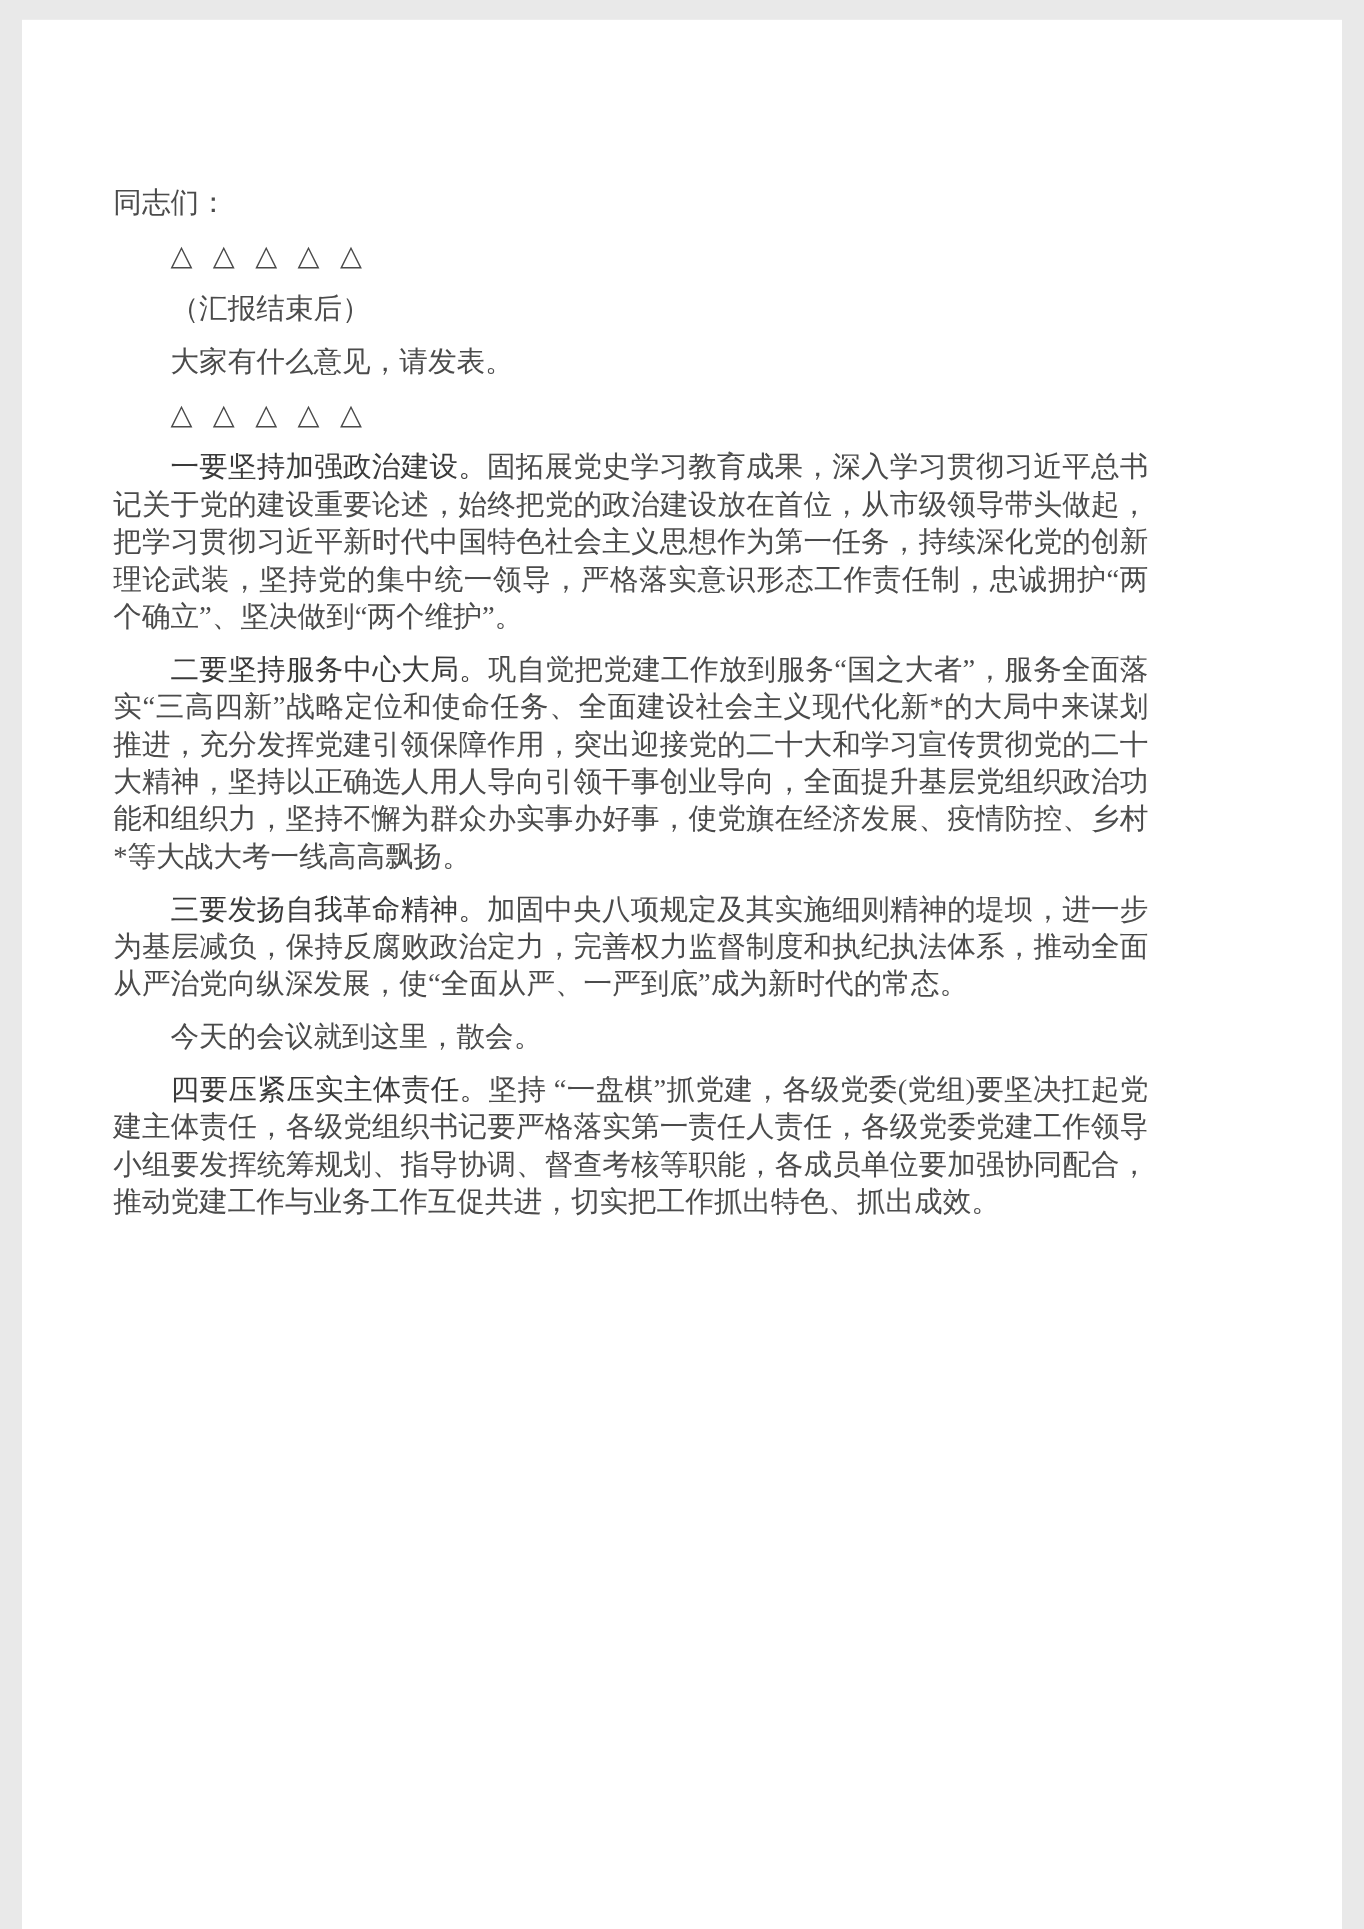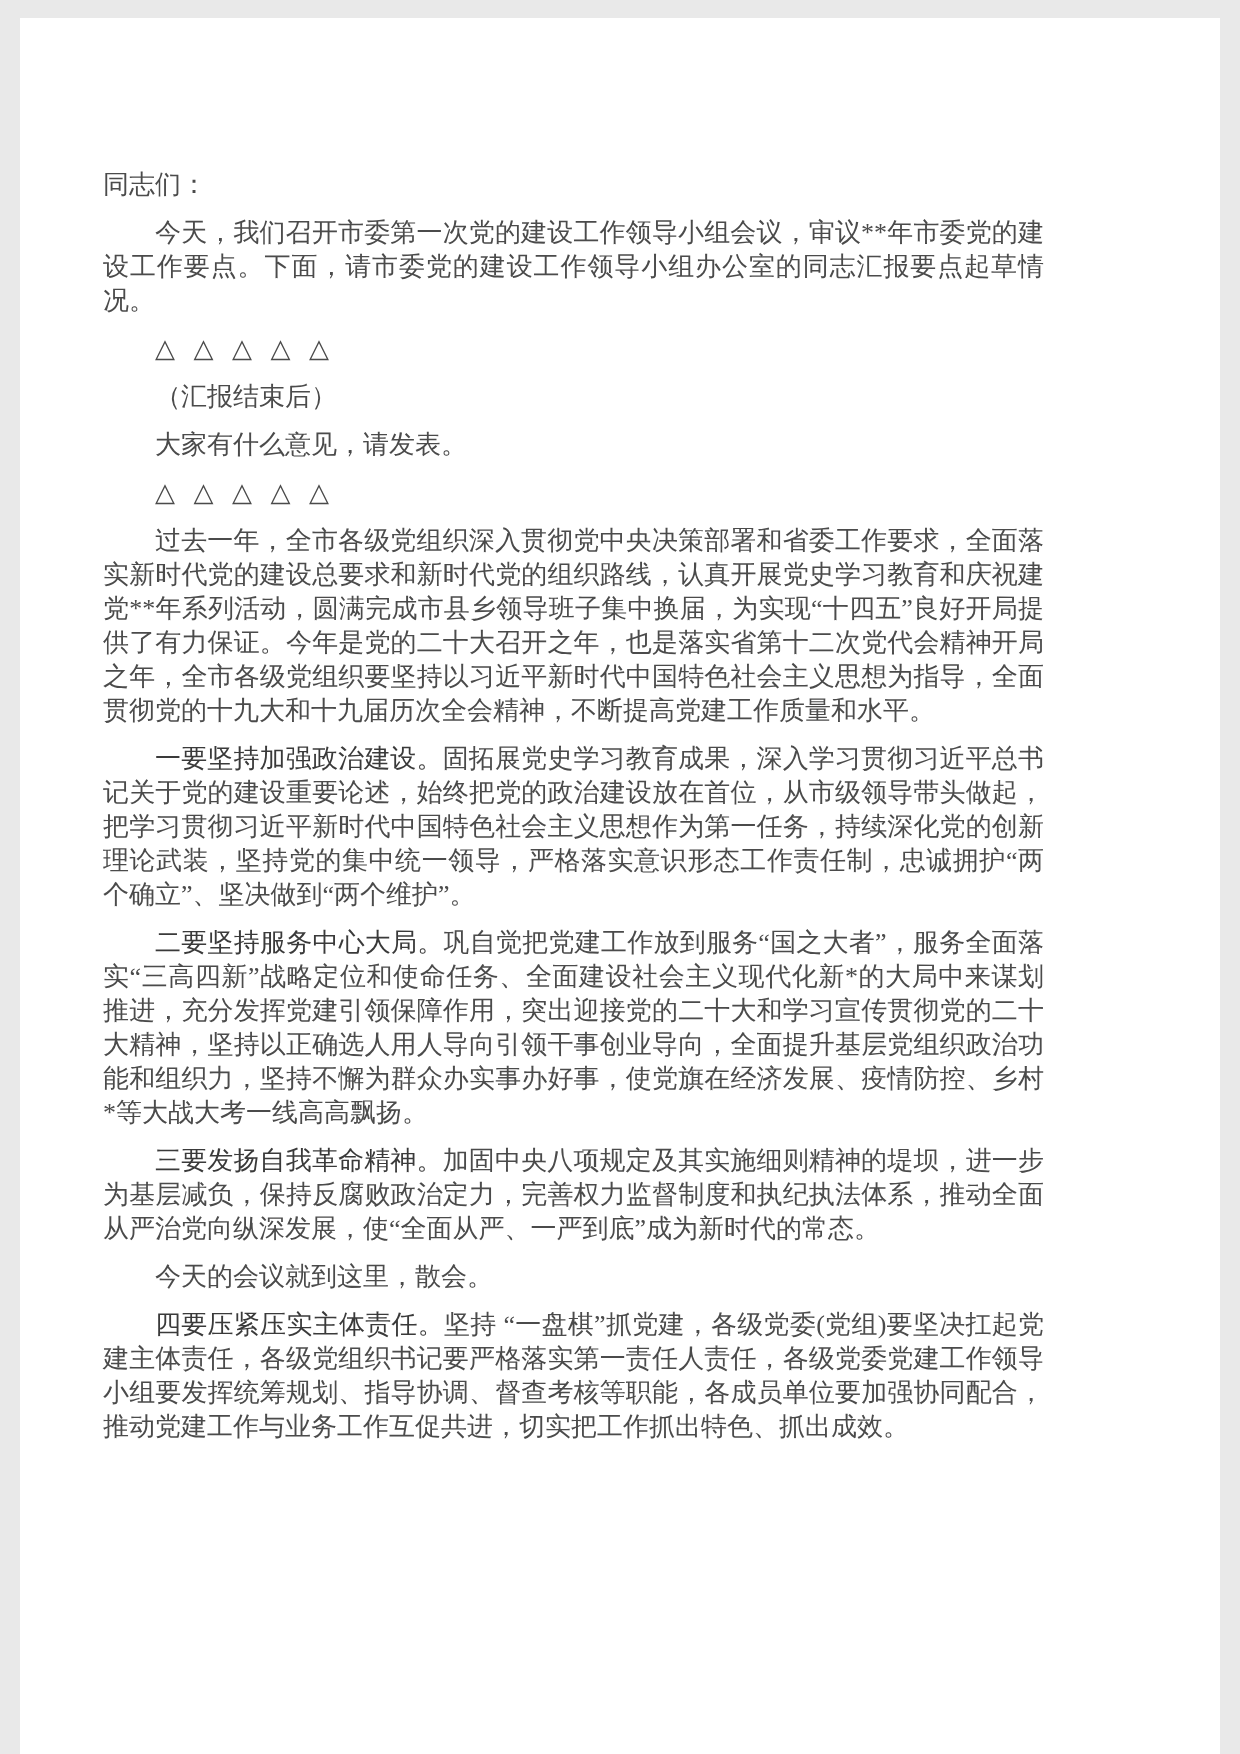--- a/index.html
+++ b/index.html
@@ -39,25 +39,23 @@
     color:var(--bold-color);
     font-weight:normal;
   }
 </style>
 </head>
 <body>
 
 <div class="page">
   <p class="salutation">同志们：</p>
   <div id="paragraphs">
-      <p>今天，我们召开市委第一次党的建设工作领导小组会议，审议**年市委党的建设工作要点。下面，请市委党的建设工作领导小组办公室的同志汇报要点起草情况。</p>
       <p class="symbols">△ △ △ △ △</p>
       <p>（汇报结束后）</p>
       <p>大家有什么意见，请发表。</p>
       <p class="symbols">△ △ △ △ △</p>
-      <p>过去一年，全市各级党组织深入贯彻党中央决策部署和省委工作要求，全面落实新时代党的建设总要求和新时代党的组织路线，认真开展党史学习教育和庆祝建党**年系列活动，圆满完成市县乡领导班子集中换届，为实现“十四五”良好开局提供了有力保证。今年是党的二十大召开之年，也是落实省第十二次党代会精神开局之年，全市各级党组织要坚持以习近平新时代中国特色社会主义思想为指导，全面贯彻党的十九大和十九届历次全会精神，不断提高党建工作质量和水平。</p>
       <p><strong>一要坚持加强政治建设。</strong>固拓展党史学习教育成果，深入学习贯彻习近平总书记关于党的建设重要论述，始终把党的政治建设放在首位，从市级领导带头做起，把学习贯彻习近平新时代中国特色社会主义思想作为第一任务，持续深化党的创新理论武装，坚持党的集中统一领导，严格落实意识形态工作责任制，忠诚拥护“两个确立”、坚决做到“两个维护”。</p>
       <p><strong>二要坚持服务中心大局。</strong>巩自觉把党建工作放到服务“国之大者”，服务全面落实“三高四新”战略定位和使命任务、全面建设社会主义现代化新*的大局中来谋划推进，充分发挥党建引领保障作用，突出迎接党的二十大和学习宣传贯彻党的二十大精神，坚持以正确选人用人导向引领干事创业导向，全面提升基层党组织政治功能和组织力，坚持不懈为群众办实事办好事，使党旗在经济发展、疫情防控、乡村*等大战大考一线高高飘扬。</p>
       <p><strong>三要发扬自我革命精神。</strong>加固中央八项规定及其实施细则精神的堤坝，进一步为基层减负，保持反腐败政治定力，完善权力监督制度和执纪执法体系，推动全面从严治党向纵深发展，使“全面从严、一严到底”成为新时代的常态。</p>
       <p>今天的会议就到这里，散会。</p>
       <p><strong>四要压紧压实主体责任。</strong>坚持 “一盘棋”抓党建，各级党委(党组)要坚决扛起党建主体责任，各级党组织书记要严格落实第一责任人责任，各级党委党建工作领导小组要发挥统筹规划、指导协调、督查考核等职能，各成员单位要加强协同配合，推动党建工作与业务工作互促共进，切实把工作抓出特色、抓出成效。</p>
     </div>
 </div>
 
 </body></html>

